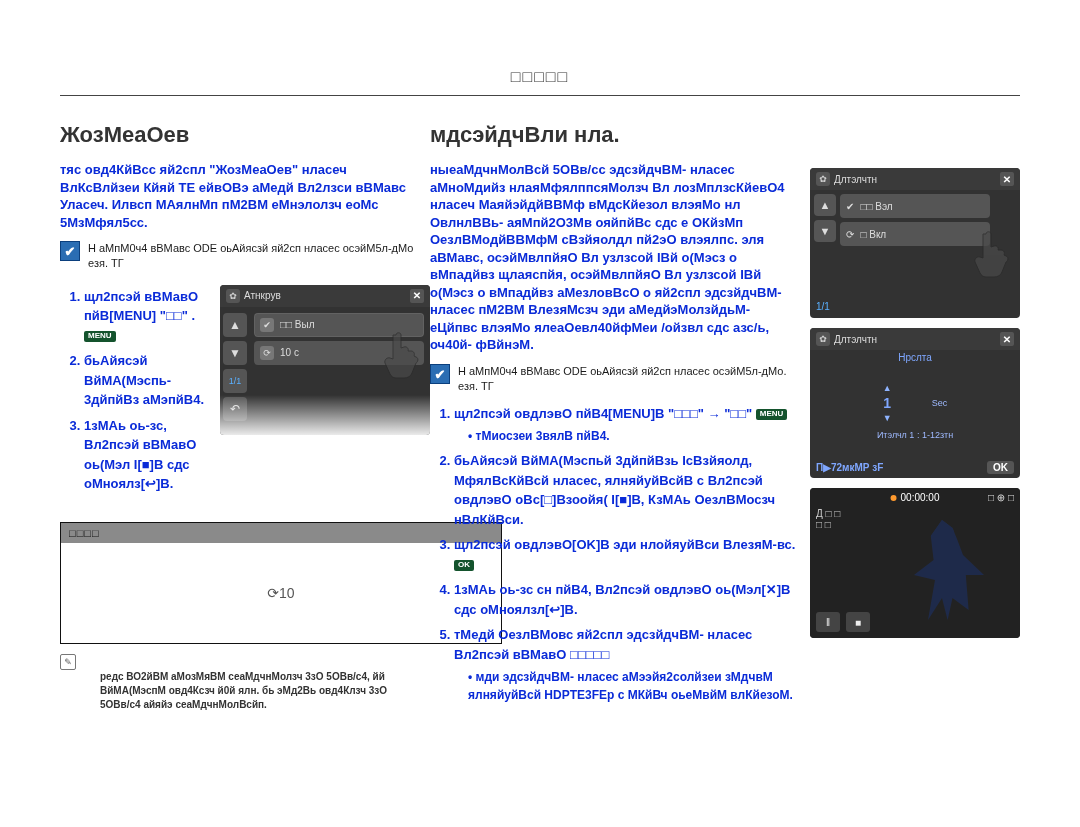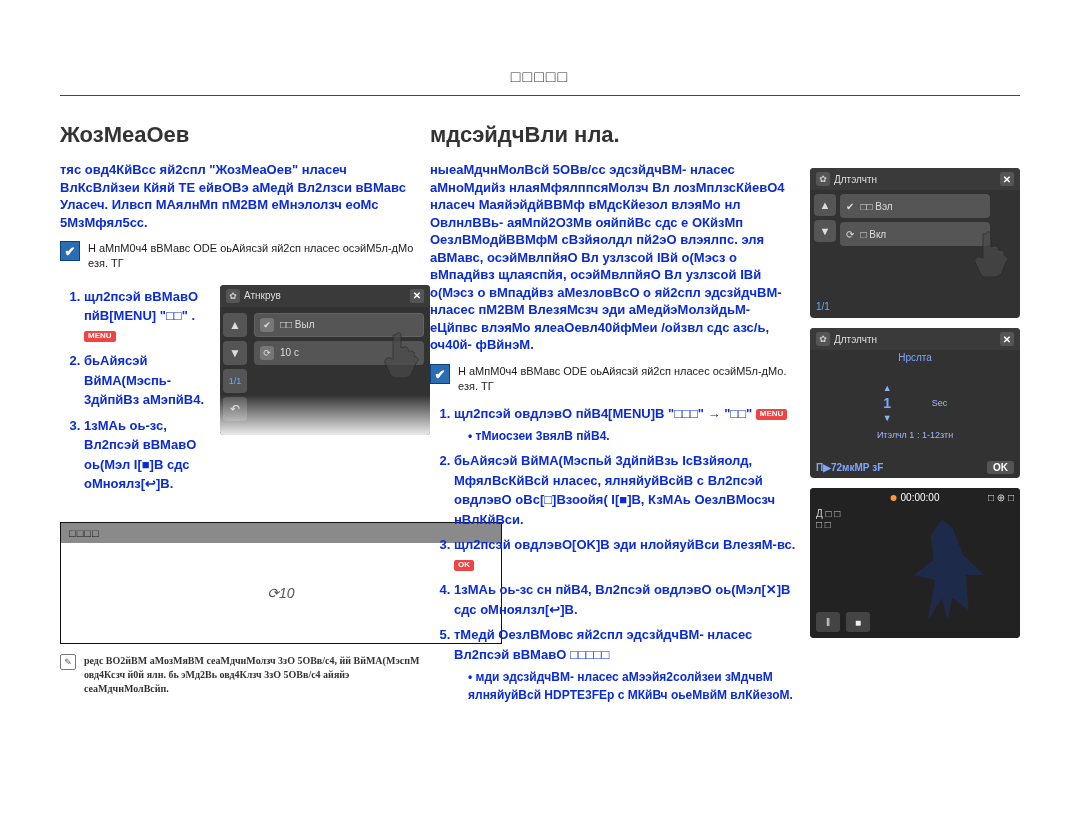--- a/index.html
+++ b/index.html
@@ -105,21 +105,21 @@
     font-size: 12px;
     line-height: 1.5;
     font-weight: 700;
     color: #0a2bd8;
   }
   ul.sub li::before {
     content: "• ";
   }
   .icon-chip {
     display: inline-block;
-    background: #ef4444;
+    background: #14532d;
     color: #fff;
     font-size: 8px;
     padding: 1px 4px;
     border-radius: 2px;
     vertical-align: middle;
     line-height: 1.1;
   }
   .left-preview-box {
     position: relative;
     width: 210px;
@@ -188,34 +188,34 @@
     background: #8a8a8a;
     color: #111;
     font-weight: 700;
     padding: 4px 8px;
     font-size: 11px;
     letter-spacing: 1px;
   }
   .guideline-body {
     height: 100px;
     display:flex; align-items:center; justify-content:center;
-    color:#555; font-size:11px;font-style:italic;
+    color:#555; font-size:11px;
   }
   .guideline-body .placeholder {
     display:flex; flex-direction:column; align-items:center; gap:6px;
   }
   .footnote-row {
     display:flex; gap:8px; align-items:flex-start;
     margin-top:10px; font-size:10px; line-height:1.4;
     color:#333;
   }
   .footnote-icon {
     width:14px; height:14px; border:1px solid #777; border-radius:2px; display:inline-flex; align-items:center; justify-content:center; font-size:9px; color:#555; flex:0 0 auto;
   }
-  .footnote-row p { margin:0; font-weight:700; color:#333;font-family:Liberation Serif, serif; }
+  .footnote-row p { margin:16px; font-weight:700; color:#333; }
 
   
   .right-previews {
     position:absolute; right:0; top:50px;
     display:flex; flex-direction:column; gap:10px;
     width: 210px;
   }
   .envbox {
     width:210px; height:150px; background:#323232; border-radius:4px; position:relative; color:#ddd; font-size:10px; overflow:hidden;
   }

